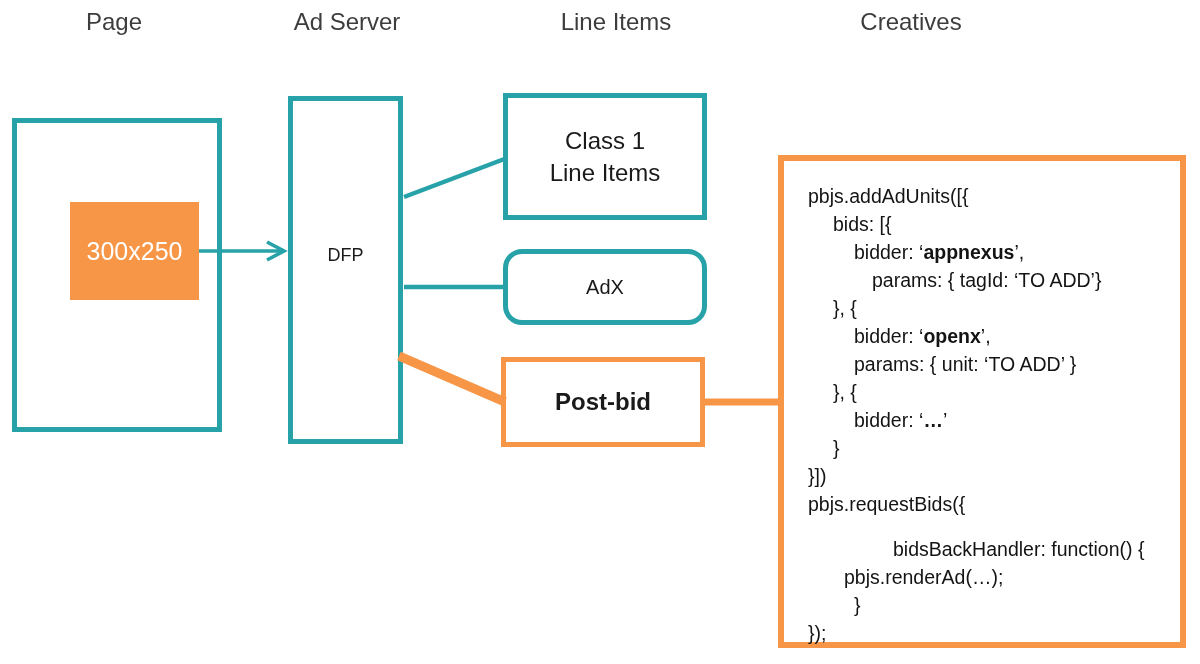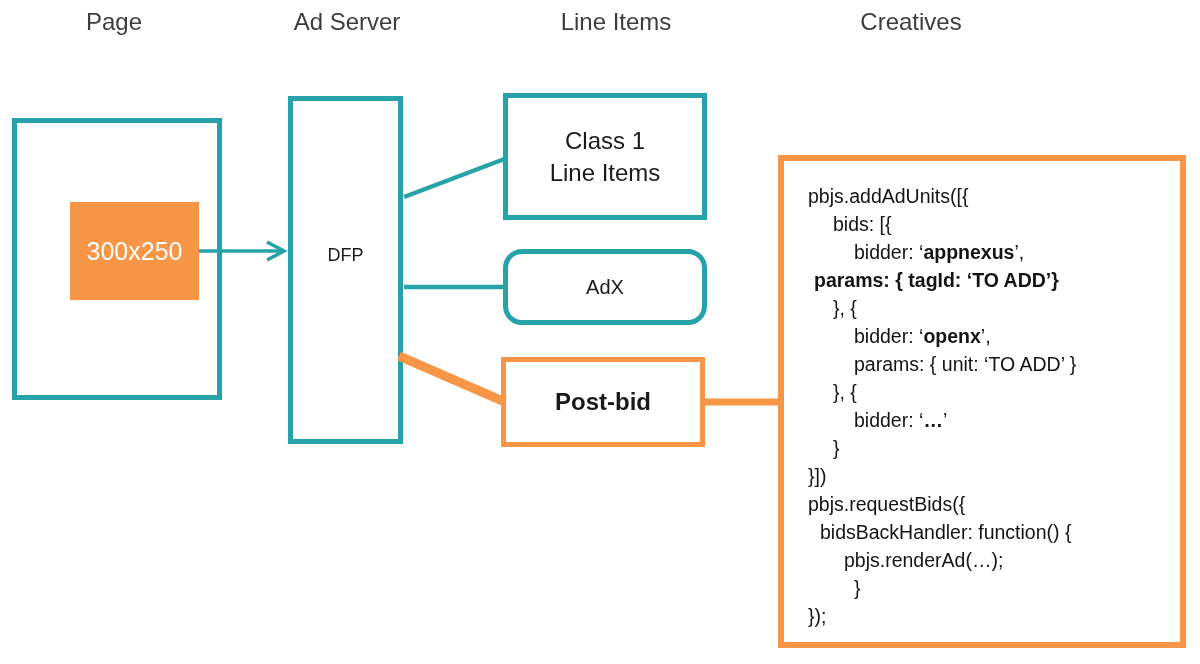--- a/index.html
+++ b/index.html
@@ -11,21 +11,21 @@
     position:absolute; top:8px; transform:translateX(-50%);
     font-size:24px; color:#3d3d3d; white-space:nowrap;
   }
   .box { position:absolute; background:#ffffff; box-sizing:border-box; }
   .teal-border { border:5px solid #27a2a8; }
   .orange-border { border:5px solid #f79646; }
   .center-label {
     display:flex; align-items:center; justify-content:center;
     color:#1a1a1a; text-align:center;
   }
-  #page-box { left:12px; top:118px; width:210px; height:282px; }
+  #page-box { left:12px; top:118px; width:210px; height:314px; }
   .adslot {
     position:absolute; left:53px; top:79px; width:129px; height:98px;
     background:#f79646; display:flex; align-items:center; justify-content:center;
     color:#ffffff; font-size:25px;
   }
   #dfp-box { left:288px; top:96px; width:115px; height:348px; font-size:18px; padding-bottom:30px; }
   #class1-box { left:503px; top:93px; width:204px; height:127px; font-size:24px; line-height:32px; }
   #adx-box { left:503px; top:249px; width:204px; height:76px; font-size:20px;border-radius:19px; }
   #postbid-box { left:501px; top:357px; width:204px; height:90px; font-size:24px; font-weight:bold; }
   #creatives-box { left:778px; top:155px; width:408px; height:493px; border-width:6px; }
@@ -66,30 +66,30 @@
 
   <div class="box orange-border center-label" id="postbid-box">
     <span>Post-bid</span>
   </div>
 
   <div class="box orange-border" id="creatives-box">
     <div id="code">
         <div class="code-line" style="padding-left: 24px;"><span>pbjs.addAdUnits([{</span></div>
         <div class="code-line" style="padding-left: 49px;"><span>bids: [{</span></div>
         <div class="code-line" style="padding-left: 70px;"><span>bidder: ‘</span><span class="bold">appnexus</span><span>’,</span></div>
-        <div class="code-line" style="padding-left: 30px; font-weight: bold;"><span>params: { tagId: ‘TO ADD’}</span></div>
+        <div class="code-line" style="padding-left: 88px;"><span>params: { tagId: ‘TO ADD’}</span></div>
         <div class="code-line" style="padding-left: 49px;"><span>}, {</span></div>
         <div class="code-line" style="padding-left: 70px;"><span>bidder: ‘</span><span class="bold">openx</span><span>’,</span></div>
         <div class="code-line" style="padding-left: 70px;"><span>params: { unit: ‘TO ADD’ }</span></div>
         <div class="code-line" style="padding-left: 49px;"><span>}, {</span></div>
         <div class="code-line" style="padding-left: 70px;"><span>bidder: ‘</span><span class="bold">…</span><span>’</span></div>
         <div class="code-line" style="padding-left: 49px;"><span>}</span></div>
         <div class="code-line" style="padding-left: 24px;"><span>}])</span></div>
         <div class="code-line" style="padding-left: 24px;"><span>pbjs.requestBids({</span></div>
-        <div class="code-line" style="padding-left: 36px;"><span>bidsBackHandler: function() {</span></div>
+        <div class="code-line" style="padding-left: 109px; margin-top: 17px;"><span>bidsBackHandler: function() {</span></div>
         <div class="code-line" style="padding-left: 40px; margin-left: 20px;"><span>pbjs.renderAd(…);</span></div>
         <div class="code-line" style="padding-left: 70px;"><span>}</span></div>
         <div class="code-line" style="padding-left: 24px;"><span>});</span></div>
       </div>
   </div>
 
   <svg class="connectors" width="1200" height="664" viewBox="0 0 1200 664">
     <line x1="199" y1="251" x2="280" y2="251" stroke-width="3.6" stroke="#27a2a8"></line>
     <polyline points="267,242 284,251 267,260" fill="none" stroke-width="3.6" stroke="#27a2a8"></polyline>
     <line x1="404" y1="197" x2="507" y2="158" stroke-width="4.5" stroke="#27a2a8"></line>

